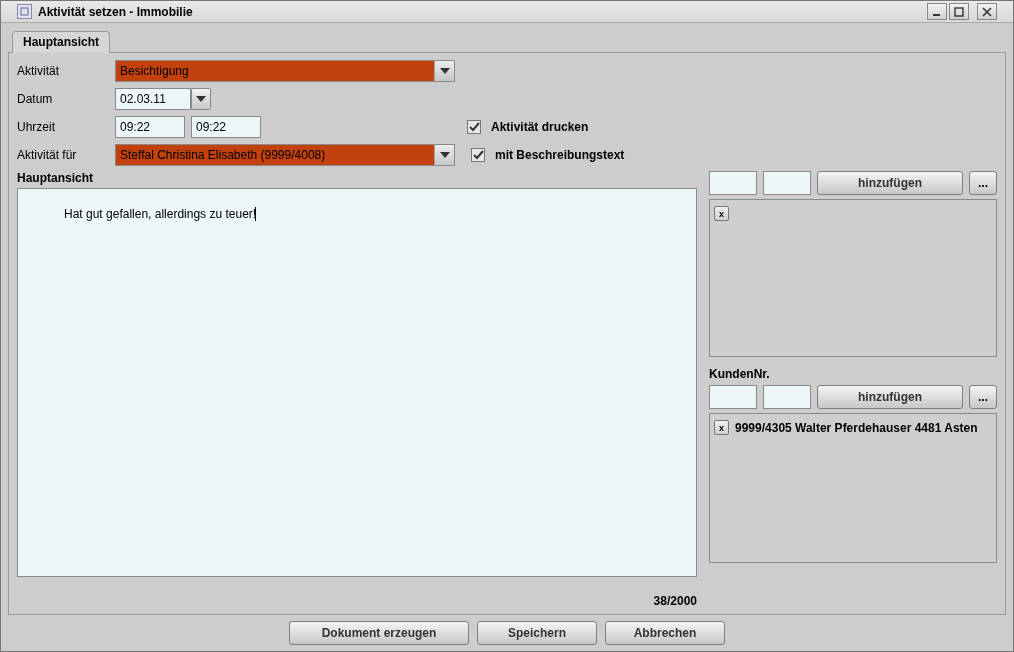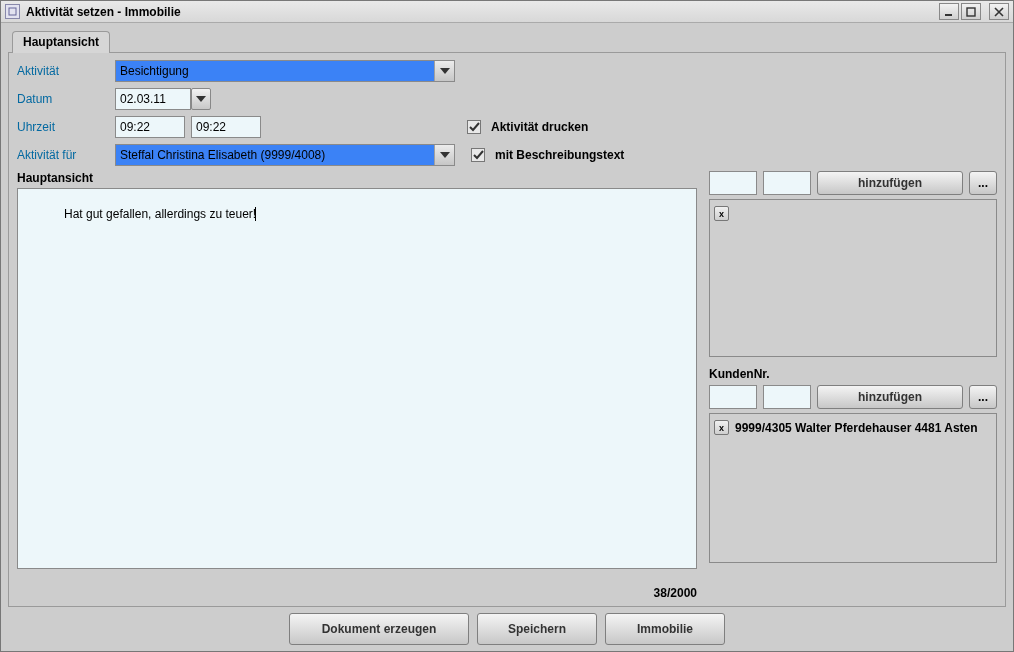--- a/index.html
+++ b/index.html
@@ -19,21 +19,21 @@
     border: 1px solid #777;
     display: flex;
     flex-direction: column;
   }
   .titlebar {
     height: 22px;
     background: linear-gradient(#e9e9e9, #d8d8d8);
     border-bottom: 1px solid #aaa;
     display: flex;
     align-items: center;
-    padding: 0 4px;
+    padding: 0 16px;
   }
   .titlebar-icon {
     width: 15px; height: 15px;
     background: #e3e3f0;
     border: 1px solid #8888aa;
     margin-right: 6px;
     display: flex; align-items: center; justify-content: center;
   }
   .titlebar-title {
     font-weight: bold;
@@ -78,33 +78,33 @@
     flex: 1;
     border: 1px solid #9a9a9a;
     background: #cdcdcd;
     padding: 6px 8px 6px 8px;
     display: flex;
     flex-direction: column;
   }
 
   .form-area { display: flex; flex-direction: column; gap: 4px; }
   .row { display: flex; align-items: center; gap: 6px; min-height: 24px; }
-  .label { width: 92px; font-size: 12px; color: #0369a1; }
+  .label { width: 92px; font-size: 12px; color: #000000; }
 
   .input, .dropdown, .time-input {
     height: 22px;
     background: #edf7fa;
     border: 1px solid #8a8a8a;
     padding: 2px 4px;
     font-size: 12px;
     font-family: inherit;
   }
   .dropdown {
     display: flex; align-items: center; justify-content: space-between;
-    background: #3b82f6;
+    background: #c2410c;
   }
   .dropdown .dd-btn, .date-btn, .btn3d, .small-btn {
     height: 20px; width: 20px;
     background: linear-gradient(#f2f2f2,#c8c8c8);
     border: 1px solid #888;
     border-radius: 2px;
     display: flex; align-items: center; justify-content: center;
     flex: 0 0 auto;
   }
   .dropdown { padding: 0 0 0 4px; }
@@ -198,21 +198,21 @@
     display: flex; align-items: center; justify-content: center;
     font-size: 9px; font-weight: bold;
   }
 
   .footer-buttons {
     display: flex; justify-content: center; gap: 8px;
     padding: 6px 0 2px 0;
   }
   .footer-buttons .fbtn {
     min-width: 120px; padding: 0 18px;
-    height: 32px;
+    height: 24px;
     background: linear-gradient(#f4f4f4,#c7c7c7);
     border: 1px solid #7f7f7f;
     border-radius: 3px;
     font-weight: bold;
     font-size: 12px;
     display: flex; align-items: center; justify-content: center;
     color: #333;
     text-align: right;
   }
 </style>
@@ -351,16 +351,16 @@
             </div>
           </div>
         </div>
       </div>
 
     </div>
 
     <div class="footer-buttons">
       <div class="fbtn" style="min-width:180px">Dokument erzeugen</div>
       <div class="fbtn">Speichern</div>
-      <div class="fbtn">Immobilie</div>
+      <div class="fbtn">Abbrechen</div>
     </div>
   </div>
 </div>
 
 </body></html>

